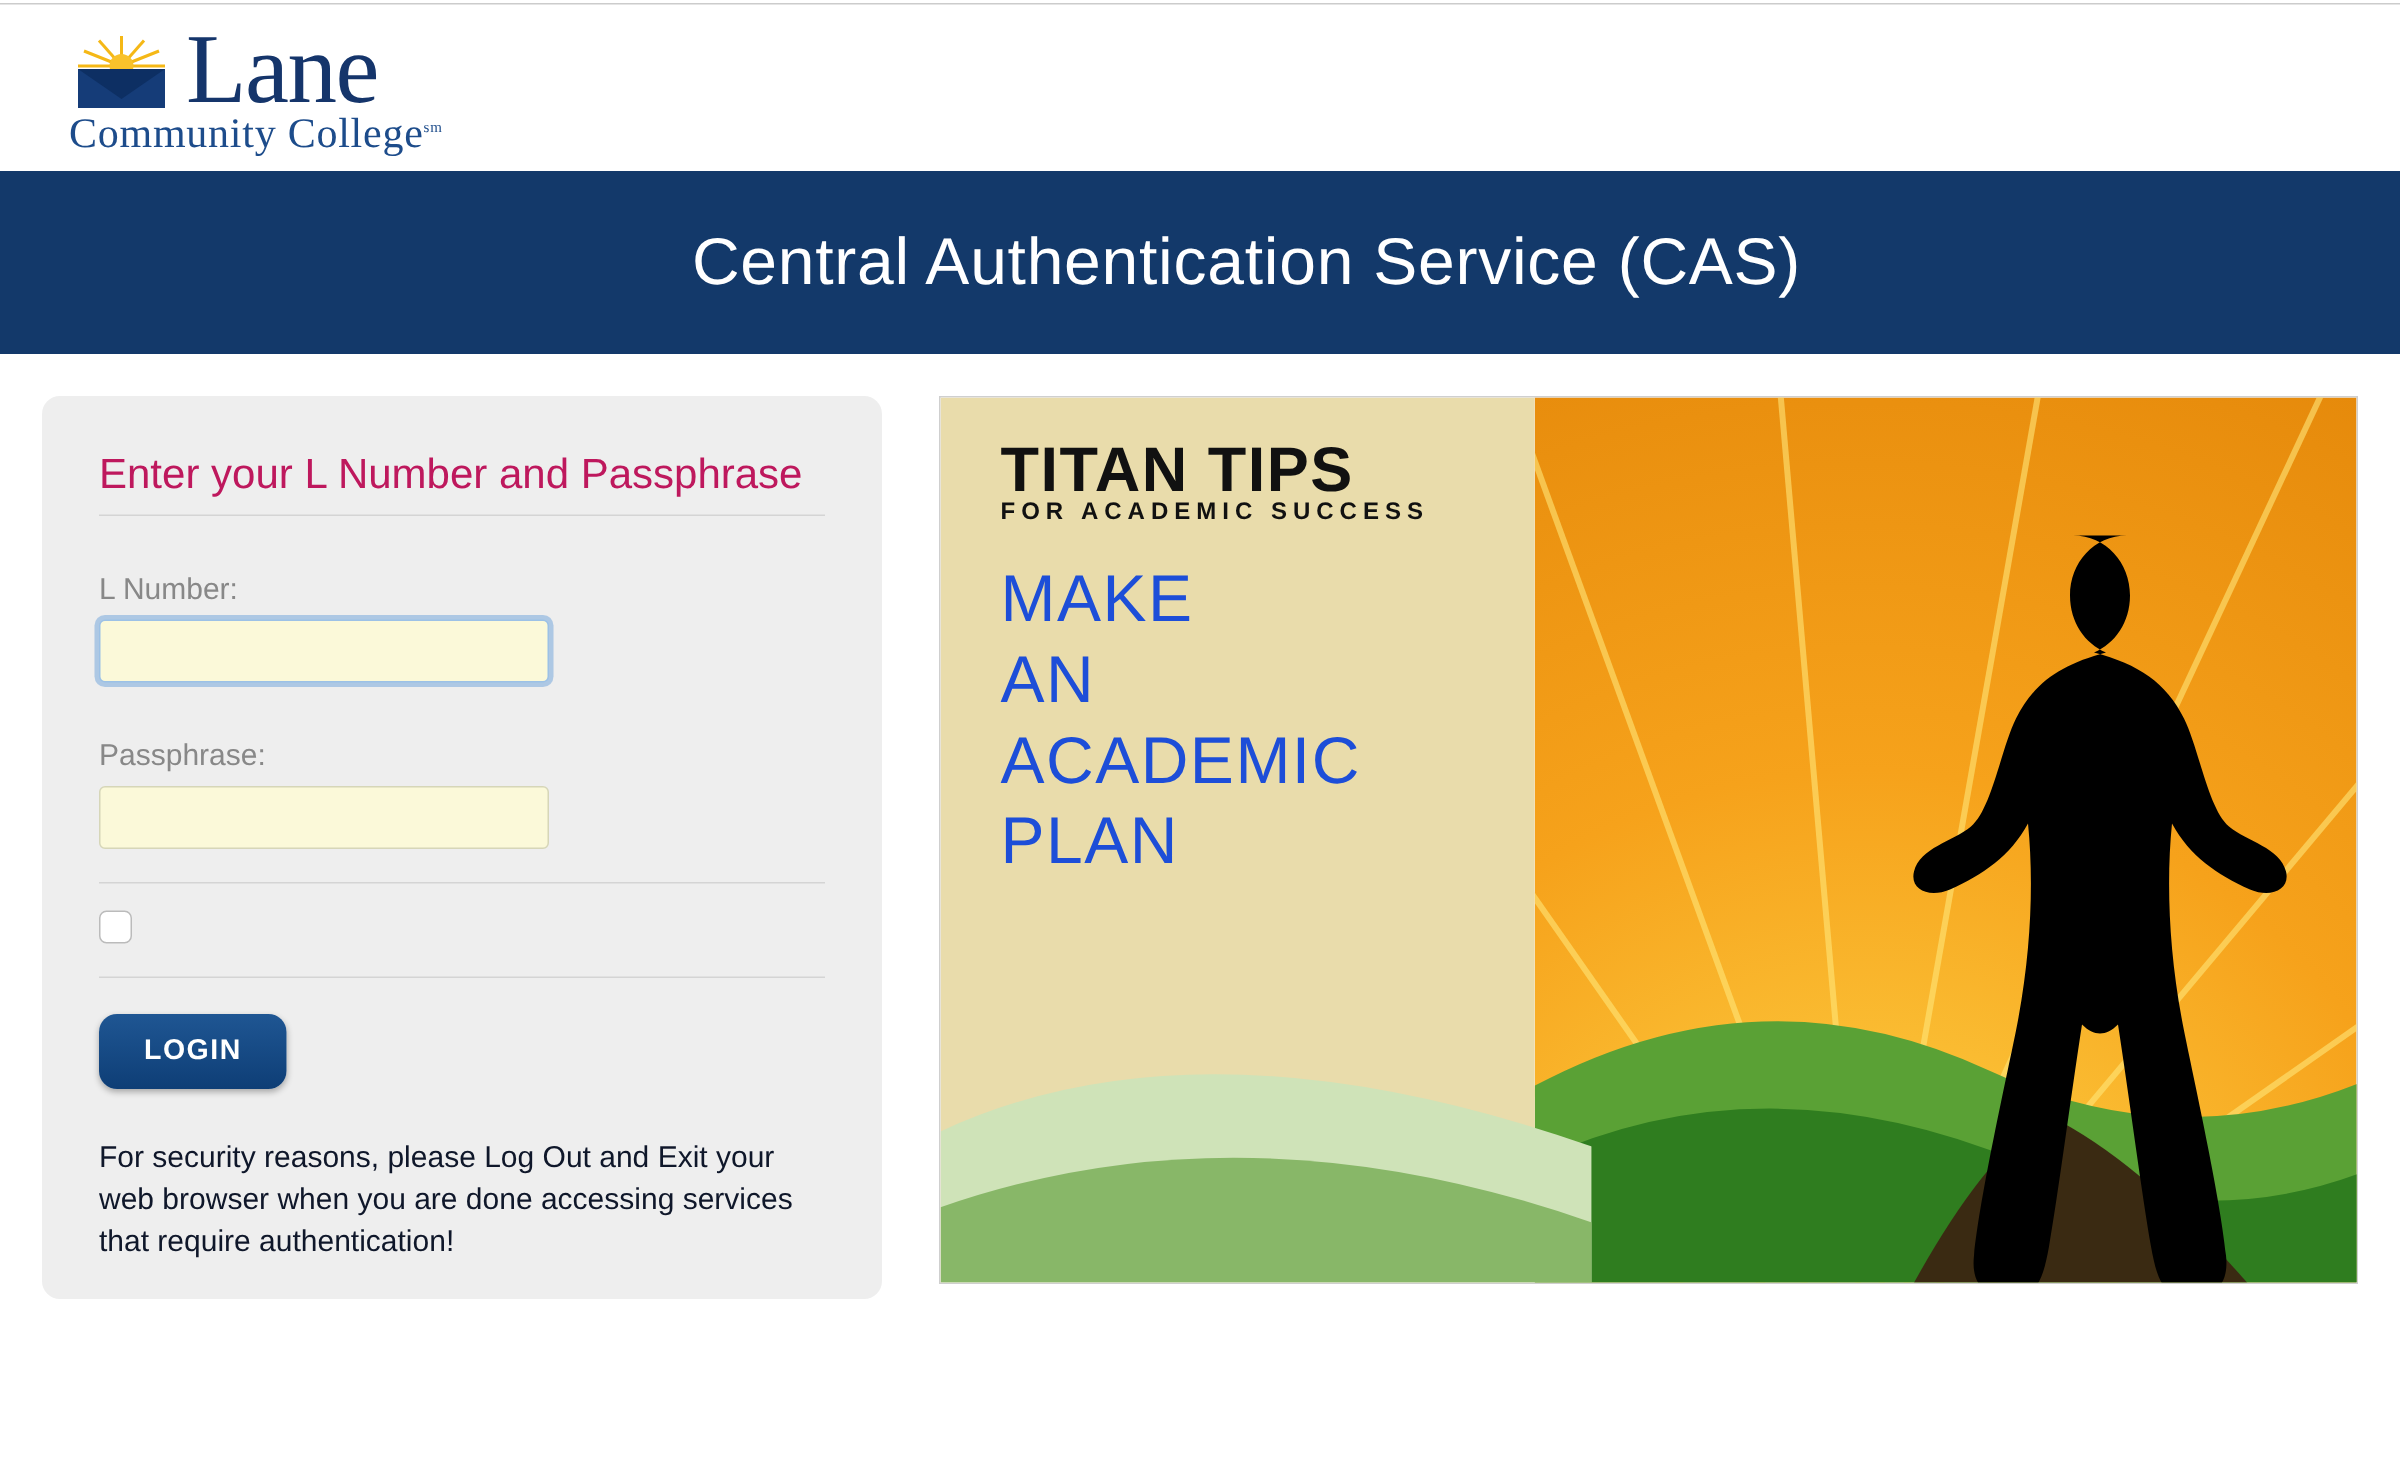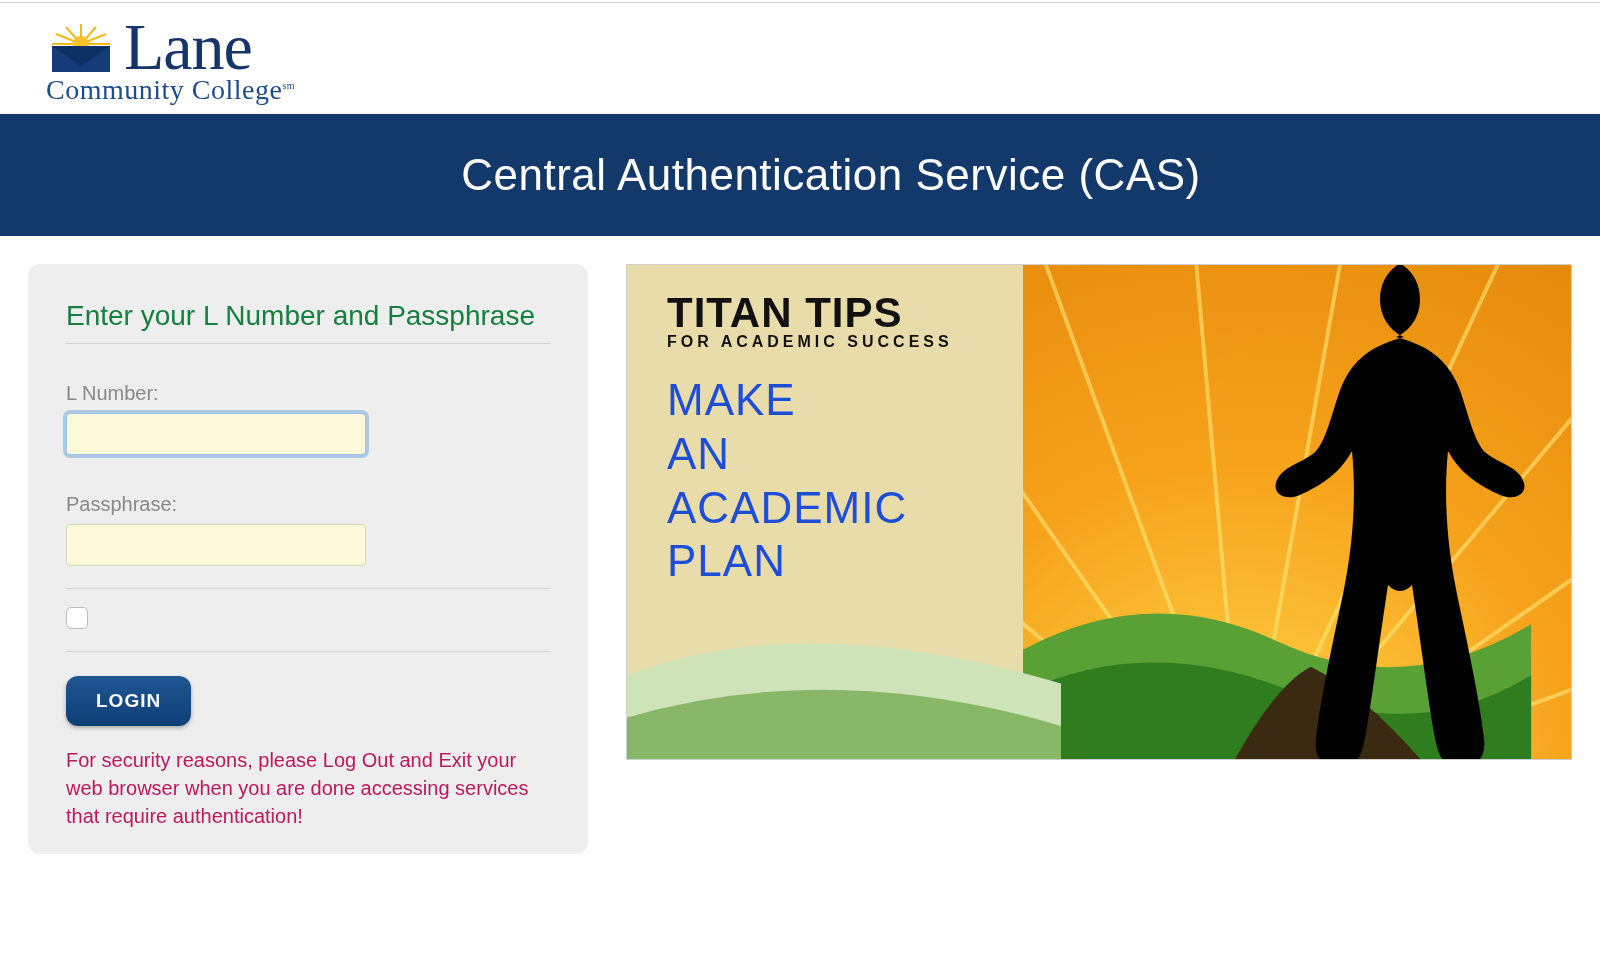--- a/index.html
+++ b/index.html
@@ -10,31 +10,31 @@
   .logo-top { display: flex; align-items: flex-end; gap: 8px; }
   .logo-mark { width: 70px; height: 52px; position: relative; margin-bottom: 2px; }
   .logo-mark svg { width: 100%; height: 100%; }
   .logo-word { font-family: Georgia, "Times New Roman", serif; font-size: 66px; color: #15356b; line-height: 0.9; font-weight: 400; letter-spacing: -1px; }
   .logo-sub { font-family: Georgia, "Times New Roman", serif; font-size: 28px; color: #1d4c8b; letter-spacing: 0.5px; margin-top: -2px; }
   .logo-sm { font-size: 10px; vertical-align: top; position: relative; top: 6px; }
   .banner { background: #13396a; color: #fff; padding: 36px 0 36px 62px; }
   .banner h1 { font-weight: 400; font-size: 44px; letter-spacing: 0.5px; text-align: center; }
   .content { display: flex; gap: 38px; padding: 28px 28px 0 28px; }
   .login-box { flex: 0 0 560px; background: #eeeeee; border-radius: 12px; padding: 34px 38px 24px 38px; }
-  .login-box h2 { font-size: 28px; font-weight: 400; color: #15803d; line-height: 1.25; }
+  .login-box h2 { font-size: 28px; font-weight: 400; color: #be185d; line-height: 1.25; }
   .rule { border: none; border-top: 1px solid #d4d4d4; margin: 10px 0 14px 0; }
   .field-label { font-size: 20px; color: #888; margin-bottom: 8px; display: block; margin-top: 38px; }
   .text-input { width: 300px; height: 42px; background: #fbf9d9; border: 1px solid #d6d6b8; border-radius: 4px; padding: 6px 10px; font-size: 18px; }
   .text-input.focused { border: 1px solid #9cc1e6; box-shadow: 0 0 0 3px rgba(120,170,220,0.55); outline: none; }
   .field-block { margin-bottom: 22px; }
   .check-row { display: flex; align-items: center; gap: 14px; font-size: 22px; color: #666; padding: 4px 0 12px 0; }
   .fake-checkbox { width: 22px; height: 22px; border: 1.5px solid #bbb; border-radius: 5px; background: #fff; flex-shrink: 0; cursor: pointer; }
   .login-btn { display: inline-block; background: linear-gradient(#1f5693, #0e3e76); color: #fff; font-size: 19px; font-weight: 600; letter-spacing: 1px; padding: 14px 30px; border: none; border-radius: 12px; box-shadow: 0 2px 4px rgba(0,0,0,0.3); cursor: pointer; margin: 10px 0 20px 0; }
-  .security-note { font-size: 20px; color: #be185d; line-height: 1.4; }
-  .promo { flex: 1; position: relative; height: 496px; overflow: hidden; border: 1px solid #cfcfcf; }
+  .security-note { font-size: 20px; color: #0f172a; line-height: 1.4; margin-top: 12px; }
+  .promo { flex: 1; position: relative; height: 592px; overflow: hidden; border: 1px solid #cfcfcf; }
   .promo-left { position: absolute; left: 0; top: 0; bottom: 0; width: 42%; background: #e9dcab; z-index: 2; padding: 24px 0 0 40px; }
   .promo-right { position: absolute; right: 0; top: 0; bottom: 0; width: 58%; overflow: hidden; }
   .sky { position: absolute; inset: 0; background: radial-gradient(circle at 40% 110%, #ffdb4d 0%, #f6a21b 55%, #e68a0b 100%); }
   .ray { position: absolute; left: 40%; bottom: -10%; width: 4px; height: 200%; background: rgba(255,230,120,0.6); transform-origin: bottom center; }
   .hills { position: absolute; left: 0; right: 0; bottom: 0; height: 36%; }
   .titan-title { font-family: "Arial Black", Arial, sans-serif; font-size: 42px; letter-spacing: 1px; color: #111; font-weight: 900; }
   .titan-sub { font-family: Arial, sans-serif; font-size: 16px; letter-spacing: 4px; color: #111; font-weight: 600; margin-top: -4px; }
   .titan-msg { font-family: Arial, sans-serif; font-size: 44px; color: #1d4ed8; font-weight: 400; line-height: 1.22; margin-top: 22px; letter-spacing: 1px; }
   .figure { position: absolute; right: 8%; bottom: -2%; width: 290px; height: 520px; z-index: 5; }
 </style>

